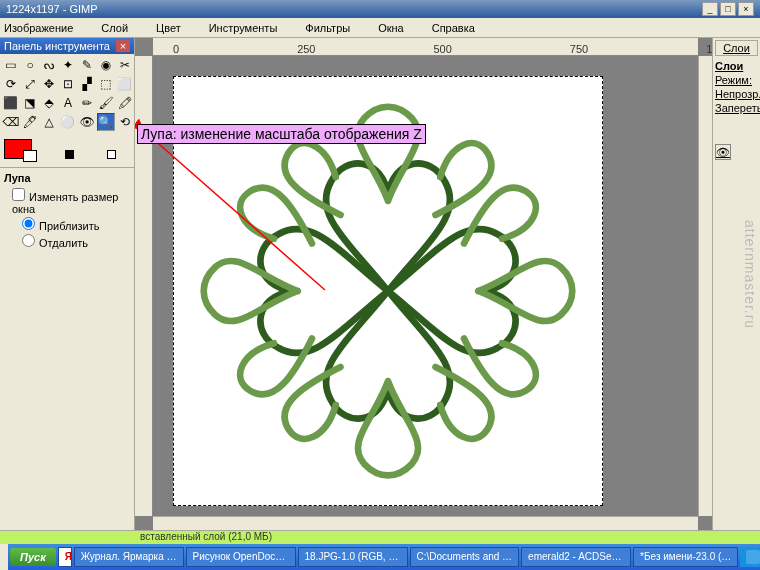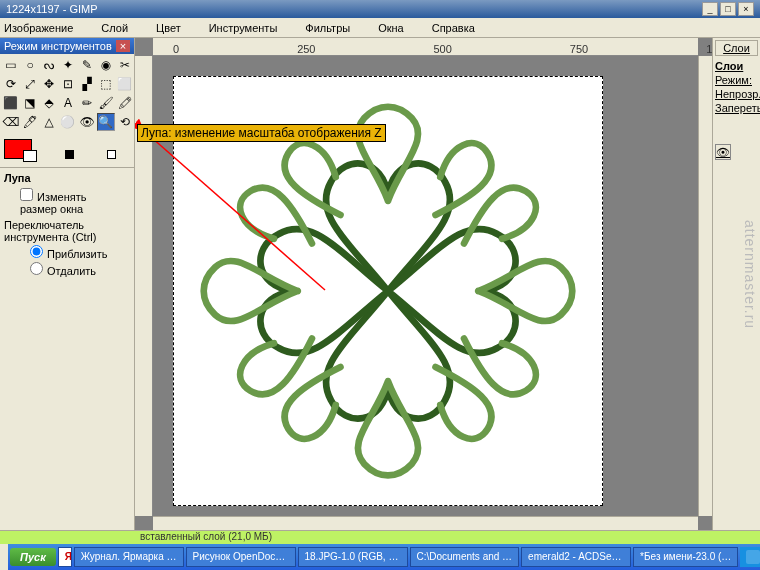--- a/index.html
+++ b/index.html
@@ -24,31 +24,31 @@
 .tool-grid { display: grid; grid-template-columns: repeat(7, 18px); gap: 1px; padding: 2px; }
 .tool { width: 18px; height: 18px; background: #ece9d8; border: 1px solid transparent; display: flex; align-items: center; justify-content: center; font-size: 12px; }
 .tool.active { background: #316ac5; color: #fff; border: 1px inset #999; }
 .color-sw { margin: 6px 4px; }
 .color-fg { width: 28px; height: 20px; background: #ff0000; border: 1px solid #000; display: inline-block; position: relative; }
 .color-bg { width: 14px; height: 12px; background: #fff; border: 1px solid #000; position: absolute; right: -6px; bottom: -4px; }
 .mini-sw { display: inline-block; width: 9px; height: 9px; border: 1px solid #000; margin-left: 30px; }
 
 .opts { border-top: 1px solid #aca899; padding: 4px; font-size: 10px; }
 .opts-title { font-weight: bold; margin-bottom: 4px; }
-.opts label { display: block; margin: 2px 16px; font-size: 10px; }
+.opts label { display: block; margin: 2px 8px; font-size: 10px; }
 .opts input[type=checkbox], .opts input[type=radio] { margin-right: 4px; }
 
 
 .canvas-area { flex: 1; background: #808080; position: relative; overflow: hidden; }
 .ruler-h { position: absolute; top: 0; left: 18px; right: 14px; height: 18px; background: #ece9d8; border-bottom: 1px solid #888; font-size: 9px; color: #333; display: flex; align-items: flex-end; padding-left: 20px; gap: 118px; }
 .ruler-v { position: absolute; top: 18px; left: 0; width: 18px; bottom: 14px; background: #ece9d8; border-right: 1px solid #888; }
 .canvas { position: absolute; top: 38px; left: 38px; width: 430px; height: 430px; background: #fff; border: 1px dashed #000; display: flex; align-items: center; justify-content: center; }
 .canvas svg { width: 380px; height: 380px; }
 
-.tooltip { position: absolute; top: 86px; left: 2px; background: #eab308; border: 1px solid #000; padding: 1px 3px; font-size: 12px; white-space: nowrap; z-index: 20; }
+.tooltip { position: absolute; top: 86px; left: 2px; background: #f0abfc; border: 1px solid #000; padding: 1px 3px; font-size: 14px; white-space: nowrap; z-index: 20; }
 .arrow { position: absolute; top: 62px; left: -10px; z-index: 15; pointer-events: none; }
 
 .scroll-v { position: absolute; right: 0; top: 18px; bottom: 14px; width: 14px; background: #ece9d8; border-left: 1px solid #aca899; }
 .scroll-h { position: absolute; left: 18px; right: 14px; bottom: 0; height: 14px; background: #ece9d8; border-top: 1px solid #aca899; }
 
 
 .layers { width: 48px; background: #ece9d8; border-left: 1px solid #aca899; font-size: 10px; padding: 2px; text-decoration: underline; }
 .layers-title-chip { background: #ece9d8; border: 1px solid #aca899; padding: 1px 2px; margin-bottom: 4px; text-align: center; }
 .layers-row { margin: 2px 0; }
 .eye { width: 16px; height: 16px; border: 1px solid #888; margin-top: 30px; text-align: center; line-height: 14px; }
@@ -82,21 +82,21 @@
   <span class="menu-item">Инструменты</span>
   <span class="menu-item">Фильтры</span>
   <span class="menu-item">Окна</span>
   <span class="menu-item">Справка</span>
 </div>
 
 <div class="workspace">
 
   <div class="toolbox">
     <div class="toolbox-title">
-      <span>Режим инструментов</span>
+      <span>Панель инструмента</span>
       <span class="x">×</span>
     </div>
     <div class="tool-grid" id="tool-grid">
         <div class="tool">▭</div>
         <div class="tool">○</div>
         <div class="tool">ᔓ</div>
         <div class="tool">✦</div>
         <div class="tool">✎</div>
         <div class="tool">◉</div>
         <div class="tool">✂</div>
@@ -125,21 +125,20 @@
     <div class="color-sw">
       <span class="color-fg">
         <span class="color-bg"></span>
       </span>
       <span class="mini-sw" style="background:#000"></span>
       <span class="mini-sw" style="background:#fff"></span>
     </div>
     <div class="opts">
       <div class="opts-title">Лупа</div>
       <label><input type="checkbox" style=""><span>Изменять размер окна</span></label>
-      <div style="margin-top:4px">Переключатель инструмента (Ctrl)</div>
       <label style="padding-left:10px"><input type="radio" name="z" checked="" style=""><span>Приблизить</span></label>
       <label style="padding-left:10px"><input type="radio" name="z" style=""><span>Отдалить</span></label>
     </div>
   </div>
 
   <div class="canvas-area">
     <div class="ruler-h" id="ruler-h">
         <span>0</span>
         <span>250</span>
         <span>500</span>

